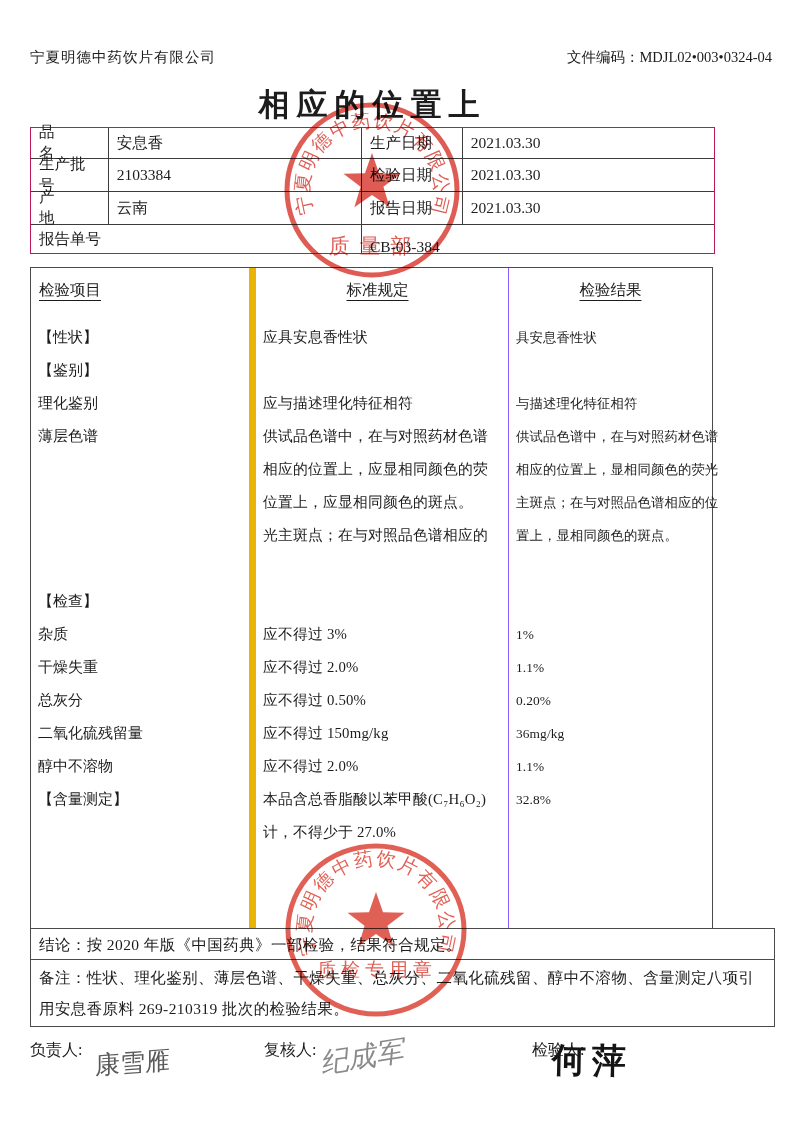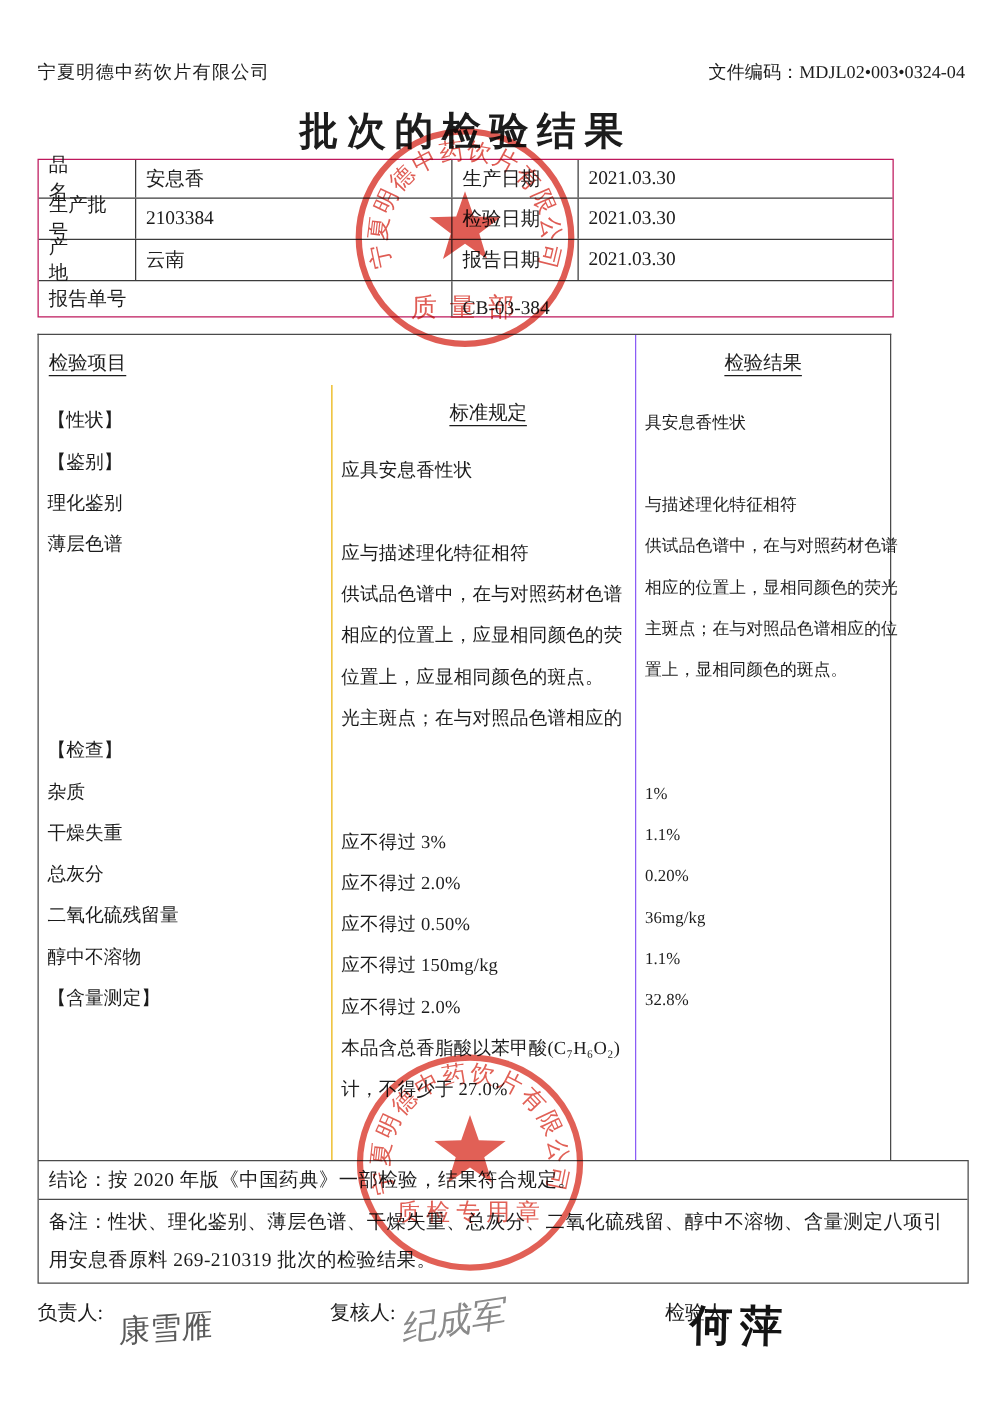--- a/index.html
+++ b/index.html
@@ -19,21 +19,21 @@
   .icell{box-sizing:border-box;padding:0 8px;display:flex;align-items:center;font-size:15.5px;}
   .icell.b{border-right:1px solid #3c3c3c;}
   .w-l1{width:78px;}  .w-v1{width:254px;} .w-l2{width:101px;} .w-v2{width:252px;}
   .w-rl{width:332px;} .w-rv{width:353px;margin-top:16px;}
   .h30{height:30px;} .h32{height:32px;} .h28{height:28px;}
   
   .main-table{position:absolute;left:30px;top:267px;width:683px;height:661px;
     border:1px solid #4a4a4a;border-bottom:none;box-sizing:border-box;}
   .mcol{position:absolute;top:0;bottom:0;box-sizing:border-box;}
   .mcol1{left:0;width:227px;}
-  .mcol2{left:234px;width:250px;border-left:1px solid #eab308;margin-top:40px;}
+  .mcol2{left:218px;width:250px;border-left:7px solid #eab308;}
   .mcol3{left:477px;width:204px;border-left:1px solid #8b5cf6;}
   .mhead{position:absolute;top:12px;font-size:15.5px;text-decoration:underline;text-underline-offset:5px;}
   .mhead.left{left:8px;text-align:right;}
   .mhead.center{left:0;right:0;text-align:center;}
   .lines{position:absolute;left:0;right:0;top:53px;}
   .tline{height:33px;line-height:33px;padding:0 7px;white-space:nowrap;overflow:visible;}
   .mcol1 .tline{font-size:15px;}
   .mcol2 .tline{font-size:14.8px;letter-spacing:.2px;}
   .mcol3 .tline{font-size:13.4px;letter-spacing:.1px;}
   
@@ -52,21 +52,21 @@
   .stamp-top{left:277px;top:95px;opacity:.82;}
   .stamp-bottom{left:280px;top:842px;opacity:.88;}
 </style>
 </head>
 <body>
 
 <div id="page">
 
   <div class="hdr-company">宁夏明德中药饮片有限公司</div>
   <div class="hdr-code">文件编码：MDJL02•003•0324-04</div>
-  <div class="doc-title">批次的检验结果</div>
+  <div class="doc-title">相应的位置上</div>
 
   <div class="info-table">
     <div class="irow h30">
       <div class="icell b w-l1">品　　名</div>
       <div class="icell b w-v1">安息香</div>
       <div class="icell b w-l2">生产日期</div>
       <div class="icell w-v2">2021.03.30</div>
     </div>
     <div class="irow h32">
       <div class="icell b w-l1">生产批号</div>

